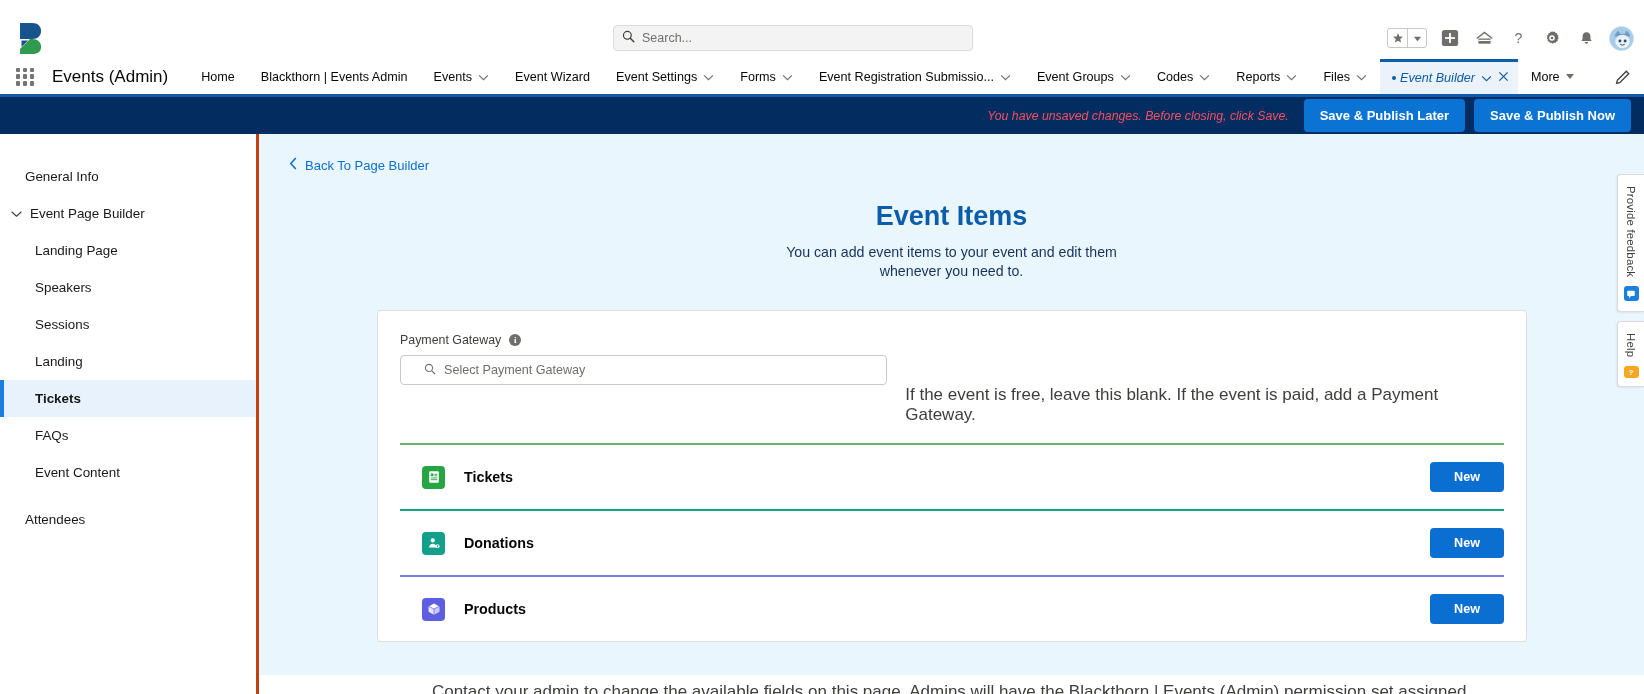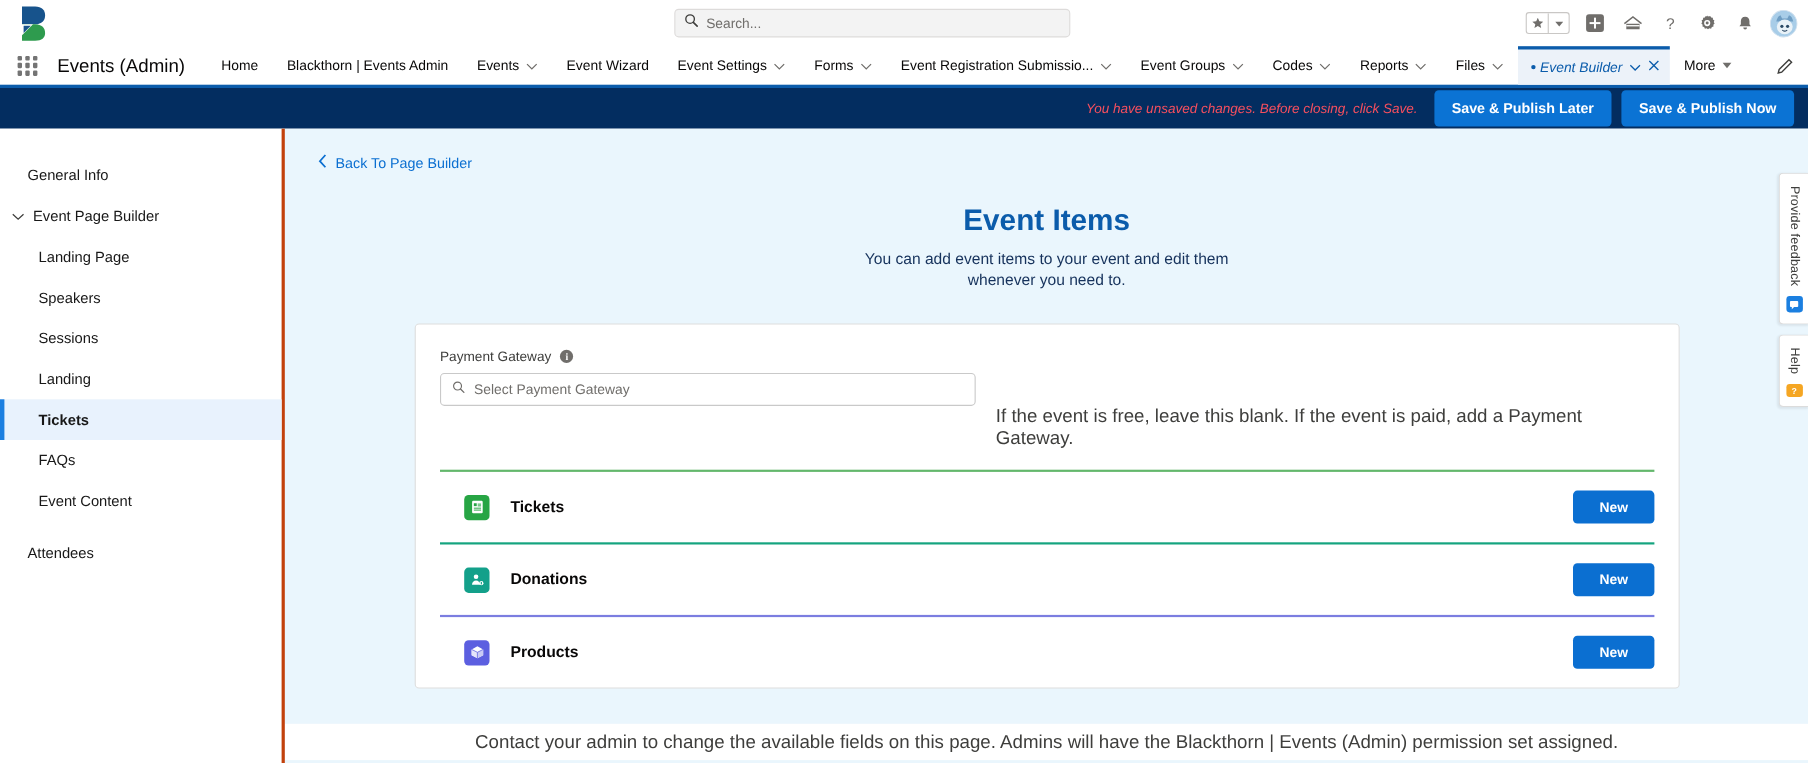--- a/index.html
+++ b/index.html
@@ -5,21 +5,21 @@
   * { box-sizing: border-box; margin:0; padding:0; }
   html, body {
     width: 1644px; height: 694px;
     font-family: "Liberation Sans", sans-serif;
     background: #ffffff;
     overflow: hidden;
   }
   
   .gheader {
     height: 42px; background:#fff; position:relative;
-    display:flex; align-items:center;
+    display:flex; align-items:center;margin-top:17px;
   }
   .brand-logo { position:absolute; left:12px; top:2px; width:38px; height:38px; }
   .search-wrap {
     position:absolute; left:613px; top:8px; width:360px; height:26px;
     background:#f3f3f3; border:1px solid #dddbda; border-radius:4px;
     display:flex; align-items:center; padding:0 8px;
   }
   .search-wrap .mag { margin-right:7px; flex:none; }
   .search-input {
     border:none; outline:none; background:transparent;
@@ -113,21 +113,21 @@
   .pg-section { padding:22px 22px 18px 22px; display:flex; align-items:flex-start; }
   .pg-left { width:495px; }
   .pg-label { font-size:12.4px; color:#3e3e3c; display:flex; align-items:center; gap:8px; }
   .info-dot {
     width:12px; height:12px; border-radius:50%; background:#706e6b; color:#fff;
     font-size:9px; font-weight:bold; display:flex; align-items:center; justify-content:center;
     font-family:"Liberation Serif", serif; cursor:pointer;
   }
   .pg-input {
     margin-top:8px; height:30px; border:1px solid #c9c9c9; border-radius:4px;
-    display:flex; align-items:center; padding:0 10px; gap:8px; background:#fff;
+    display:flex; align-items:center; padding:0 23px; gap:8px; background:#fff;
   }
   .pg-input input {
     border:none; outline:none; font-size:12.6px; color:#3e3e3c; width:100%;
     font-family:"Liberation Sans", sans-serif; background:transparent;
   }
   .pg-input input::placeholder { color:#706e6b; }
   .pg-help { font-size:17px; color:#3e3e3c; padding:52px 0 0 18px; }
   .item-rows { padding:0 22px; }
   .item-row { border-top:2px solid #cfcfcf; }
   .item-row-inner {

